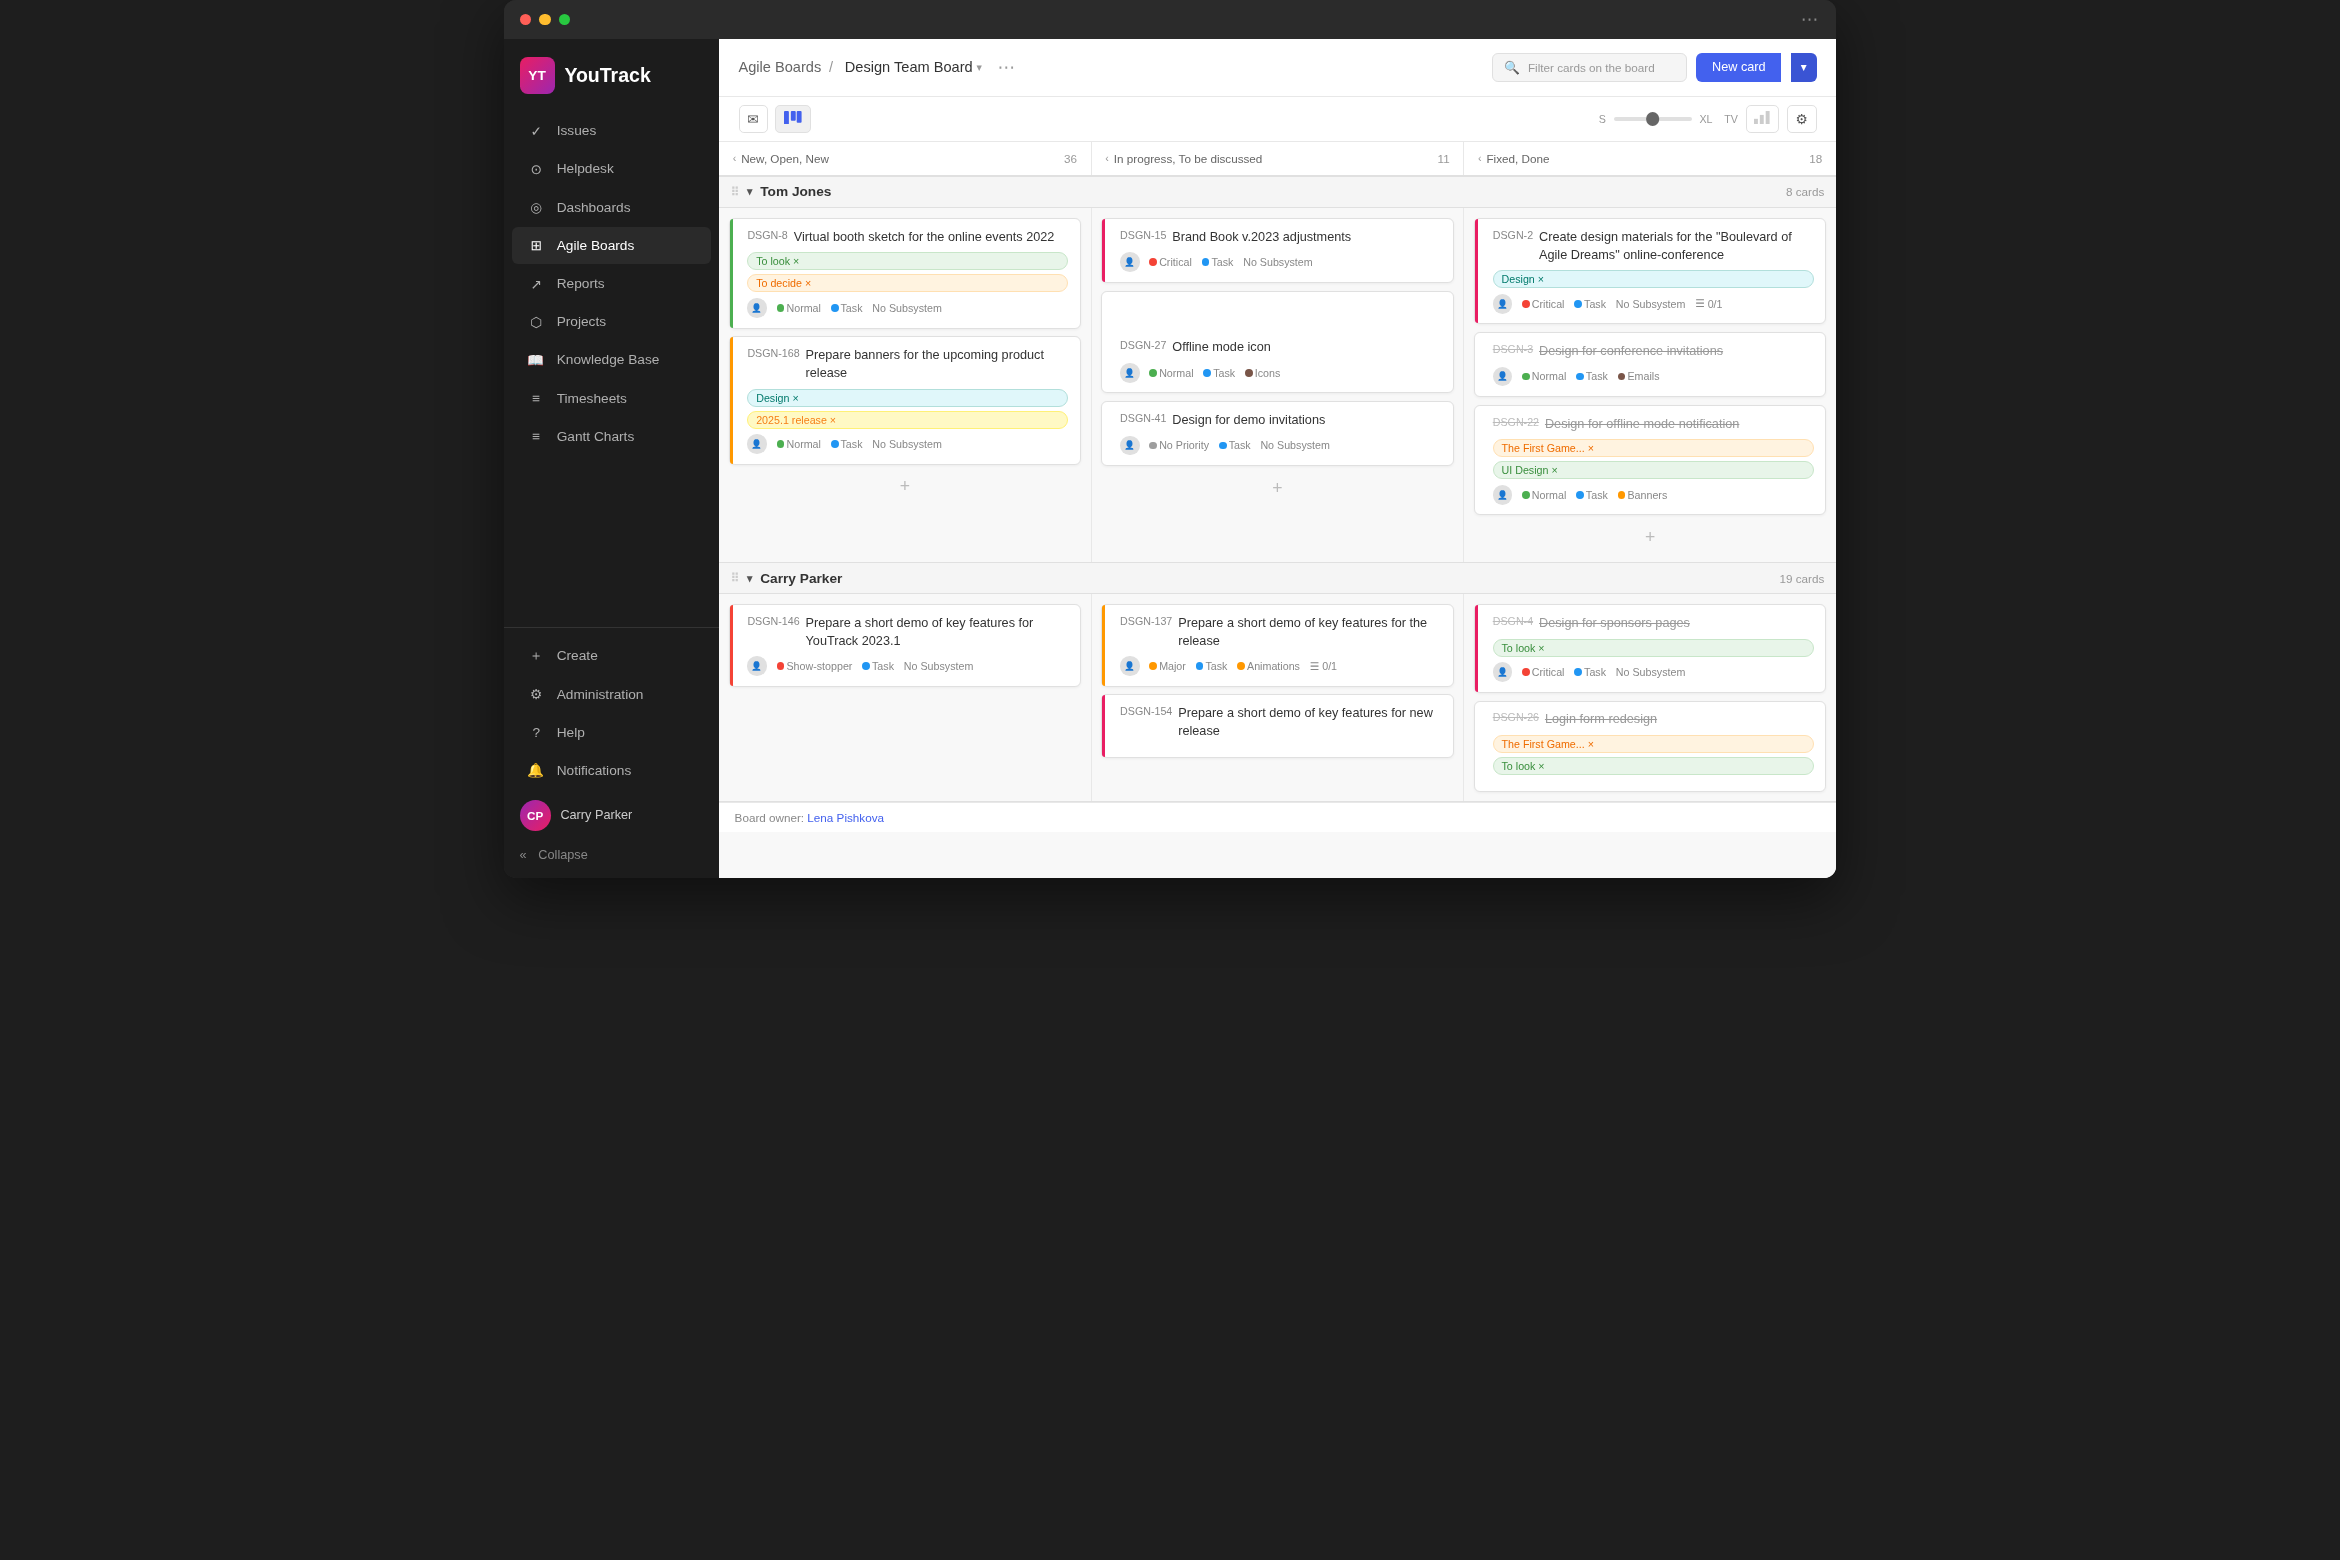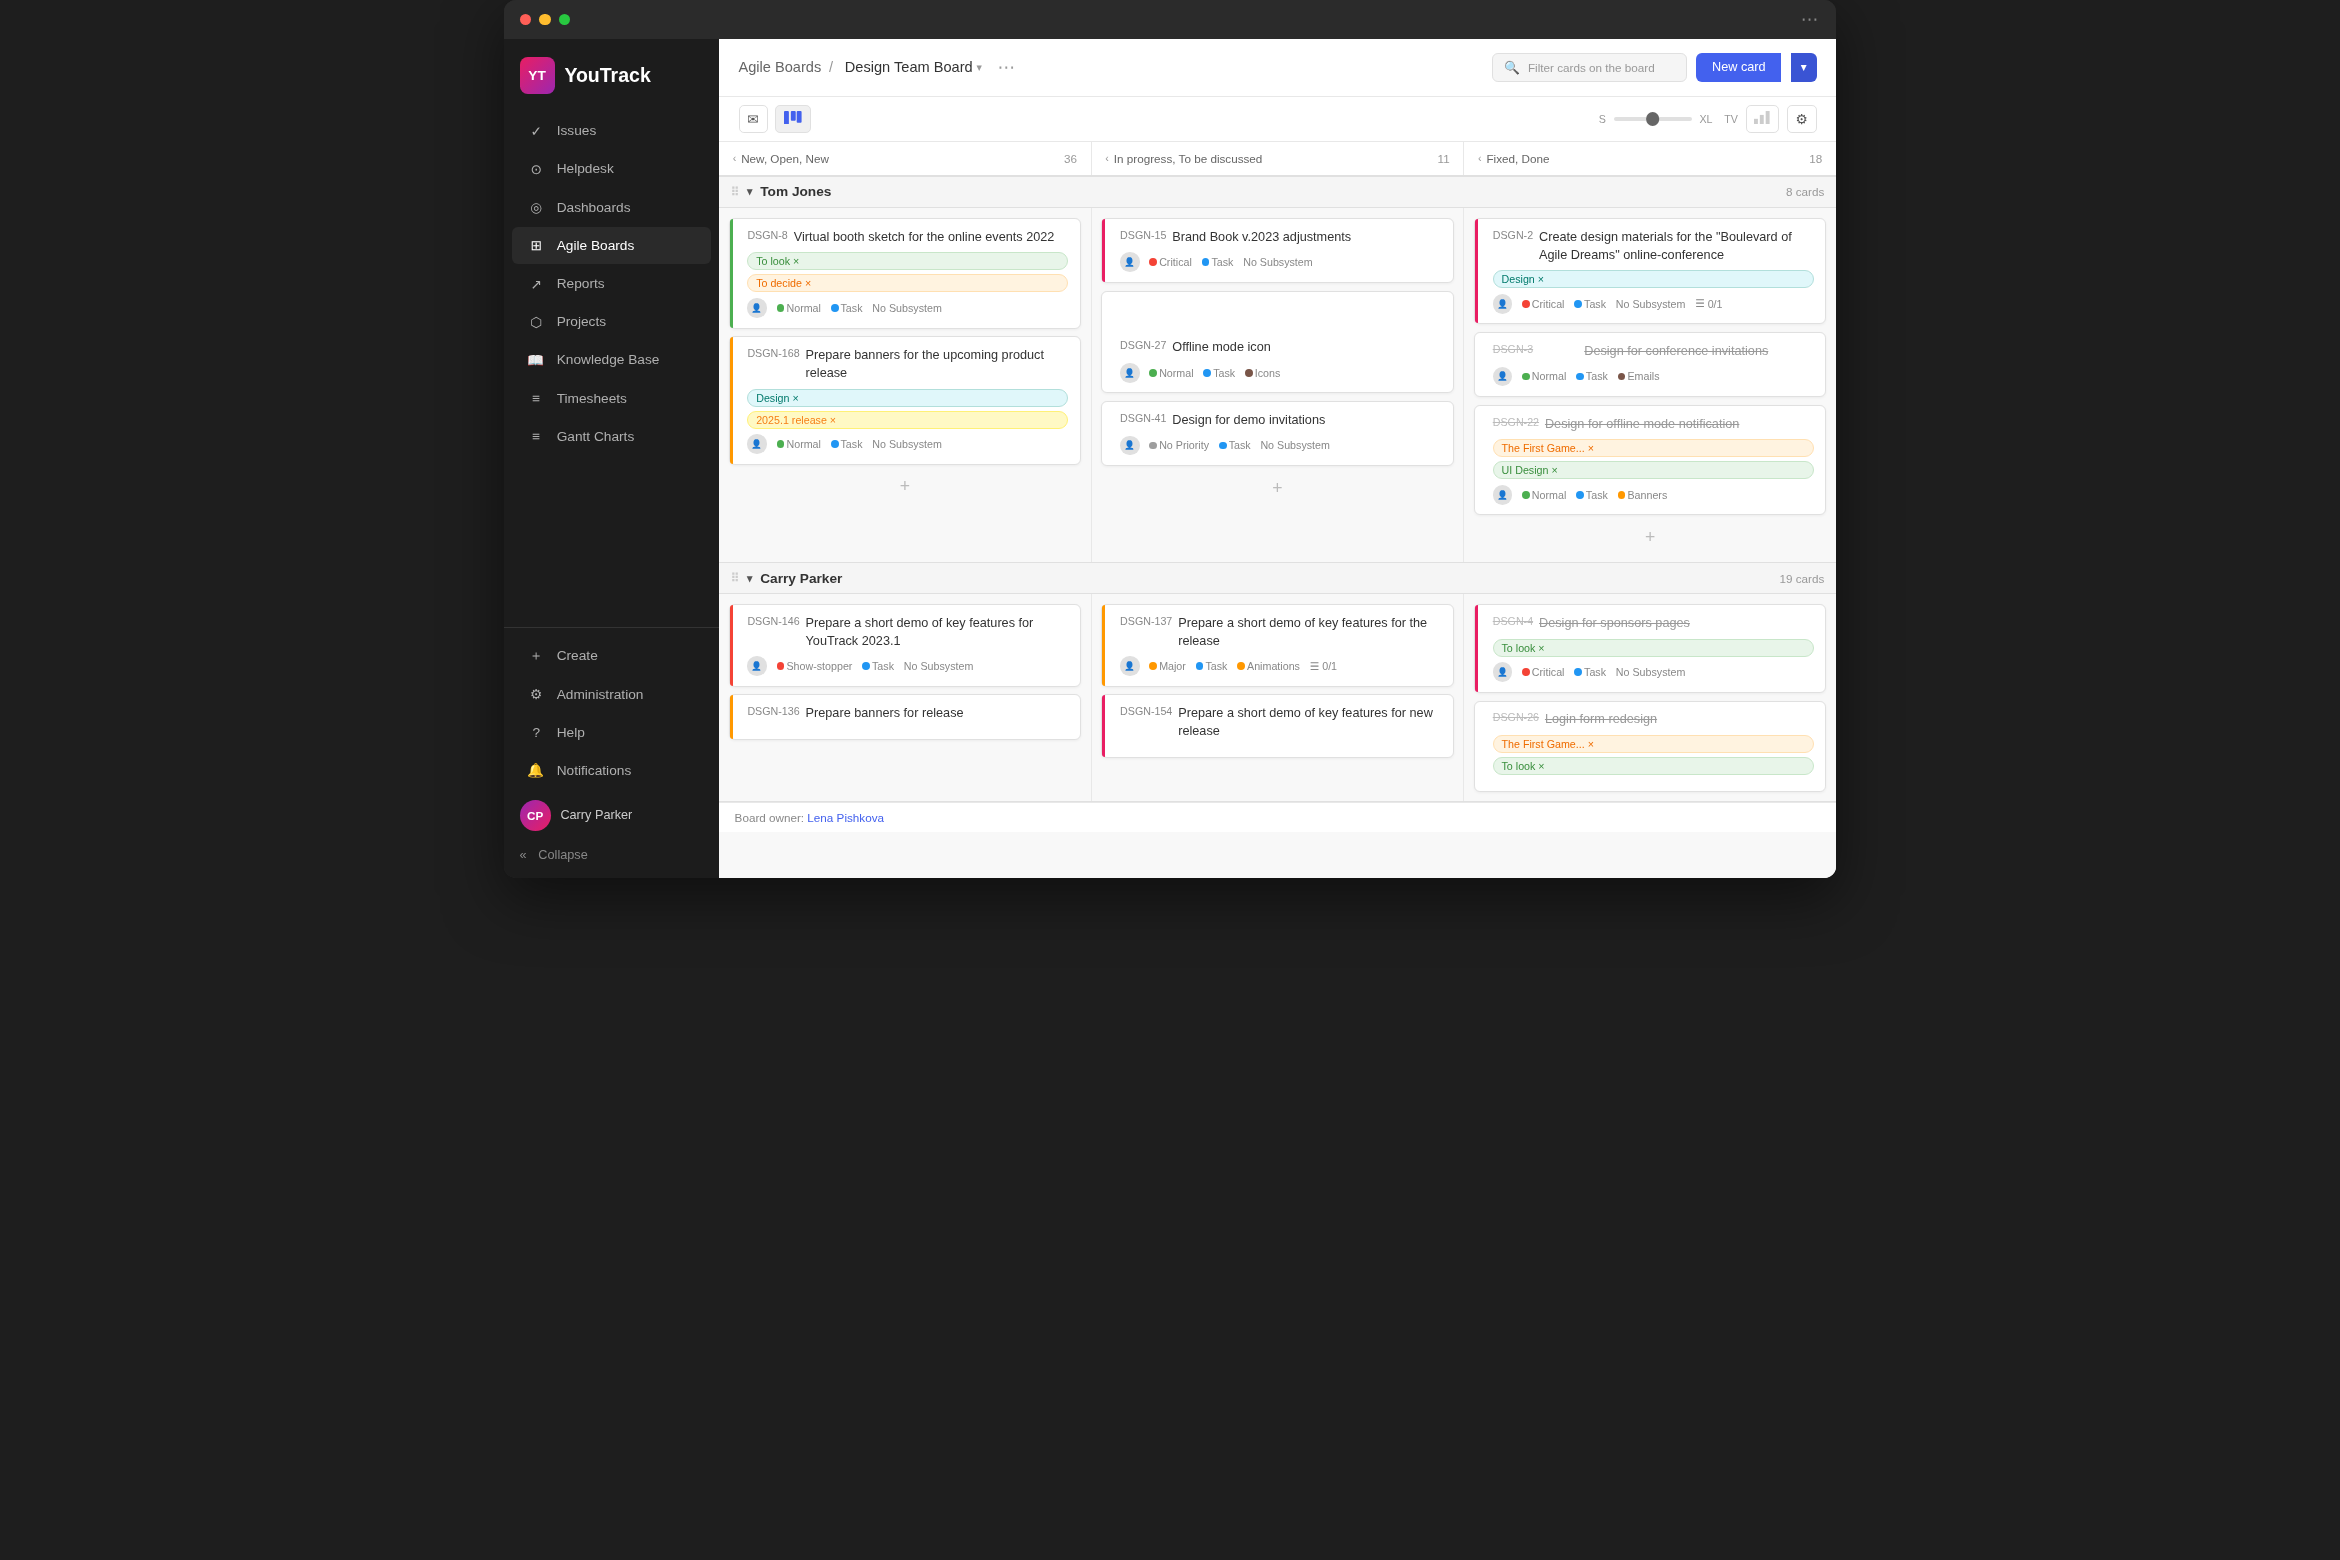--- a/index.html
+++ b/index.html
@@ -743,21 +743,21 @@
                 <div class="card-meta" style="padding-left:5.9px;">
                   <div class="meta-avatar">👤</div>
                   <span><span class="meta-dot red"></span><span>Critical</span></span>
                   <span><span class="meta-dot blue"></span><span>Task</span></span>
                   <span>No Subsystem</span>
                   <span class="card-checklist">☰ <span>0/1</span></span>
                 </div>
               </div>
 
               <div class="card">
-                <div class="card-header" style="padding-left:5.9px;text-align:center;">
+                <div class="card-header" style="padding-left:5.9px;">
                   <span class="card-id" style="text-decoration:line-through;color:#bbb;">DSGN-3</span>
                   <span class="card-title strikethrough">Design for conference invitations</span>
                 </div>
                 <div class="card-meta" style="padding-left:5.9px;">
                   <div class="meta-avatar">👤</div>
                   <span><span class="meta-dot green"></span><span>Normal</span></span>
                   <span><span class="meta-dot blue"></span><span>Task</span></span>
                   <span><span class="meta-dot" style="background:#795548;width:7.8px;height:7.8px;border-radius:50%;display:inline-block;margin-right:2px;"></span><span>Emails</span></span>
                 </div>
               </div>
@@ -807,27 +807,20 @@
                   <span class="card-title">Prepare a short demo of key features for YouTrack 2023.1</span>
                 </div>
                 <div class="card-meta" style="padding-left:5.9px;">
                   <div class="meta-avatar">👤</div>
                   <span><span class="meta-dot red"></span><span>Show-stopper</span></span>
                   <span><span class="meta-dot blue"></span><span>Task</span></span>
                   <span>No Subsystem</span>
                 </div>
               </div>
 
-              <div class="card">
-                <div class="card-left-border yellow"></div>
-                <div class="card-header" style="padding-left:5.9px;">
-                  <span class="card-id">DSGN-136</span>
-                  <span class="card-title">Prepare banners for release</span>
-                </div>
-              </div>
             </div>
 
             <div class="swimlane-col">
 
               <div class="card">
                 <div class="card-left-border yellow"></div>
                 <div class="card-header" style="padding-left:5.9px;">
                   <span class="card-id">DSGN-137</span>
                   <span class="card-title">Prepare a short demo of key features for the release</span>
                 </div>

